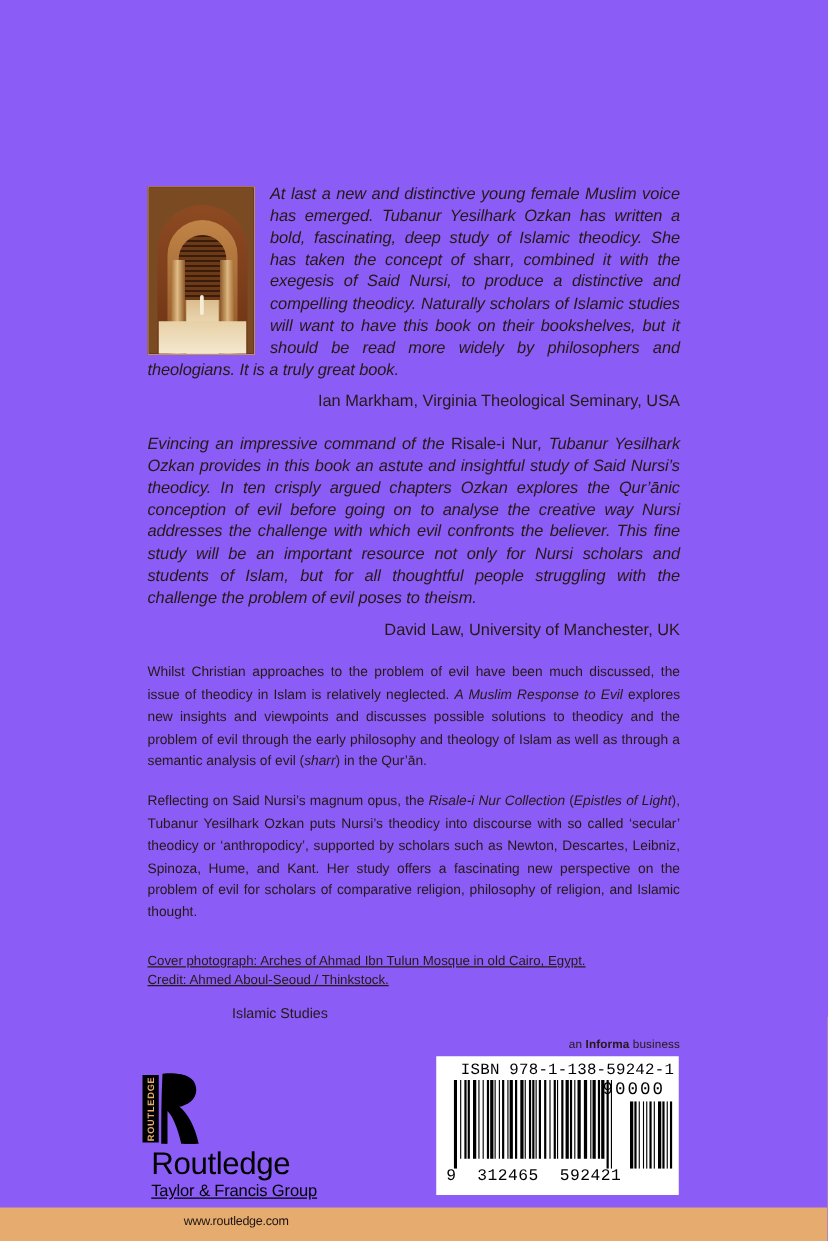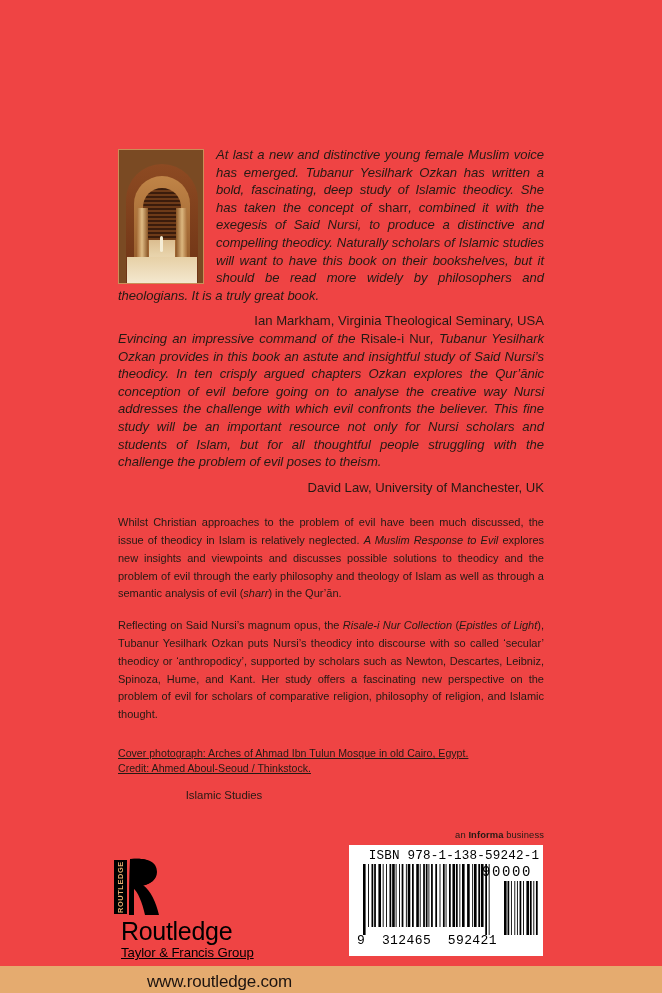--- a/index.html
+++ b/index.html
@@ -14,21 +14,21 @@
     color: #241a14;
     overflow: hidden;
     position: relative;
   }
 
   .cover {
     position: absolute;
     left: 0; top: 0;
     width: 662px;
     height: 966px;
-    background: #ef4444;
+    background: #8b5cf6;
   }
 
   .content {
     position: absolute;
     left: 118px;
     top: 146px;
     width: 426px;
   }
 
   
@@ -115,20 +115,21 @@
 
   .attrib {
     margin: 8px 0 0 0;
     text-align: right;
     font-size: 13.1px;
     line-height: 17.6px;
     font-style: normal;
   }
 
   .endorse-2 {
+    margin-top: 16px;
   }
 
   
   .desc {
     margin: 0;
     font-size: 11px;
     line-height: 17.8px;
     text-align: justify;
   }
   .desc em { font-style: italic; }
@@ -217,21 +218,21 @@
   .logo-sub {
     font-size: 13.2px;
     line-height: 16px;
     letter-spacing: -0.1px;
     color: #000;
     text-decoration: underline;
   }
   .logo-url {
     margin-top: 11px;
     margin-left: 33px;
-    font-size: 17px;
+    font-size: 10px;
     color: #1d1410;
     letter-spacing: -0.2px;
   }
 
   
   .barcode-box {
     position: absolute;
     left: 349px;
     top: 845px;
     width: 194px;

